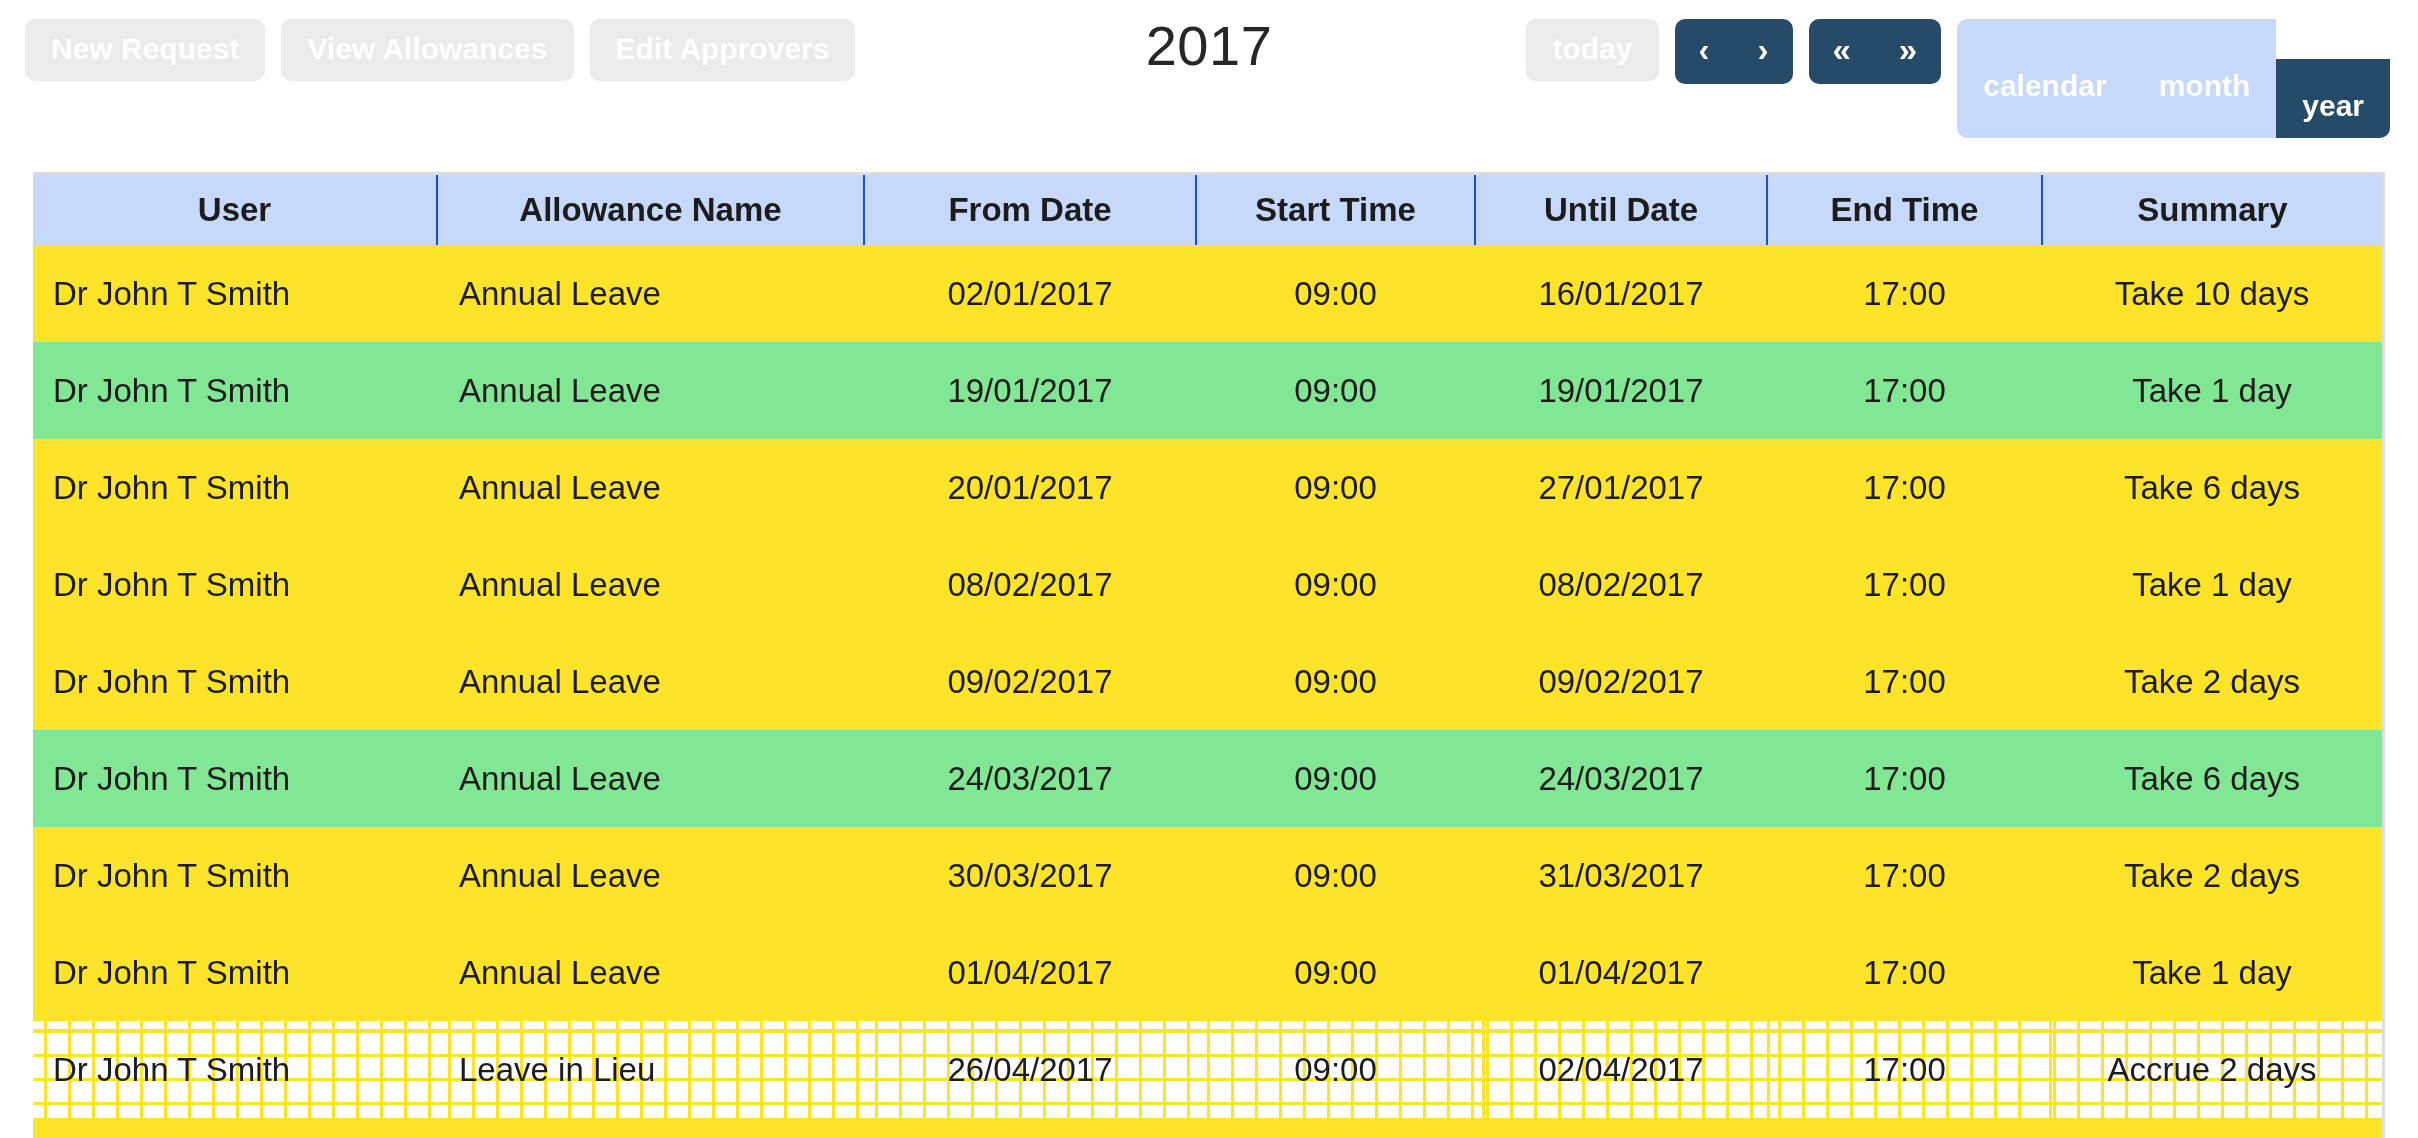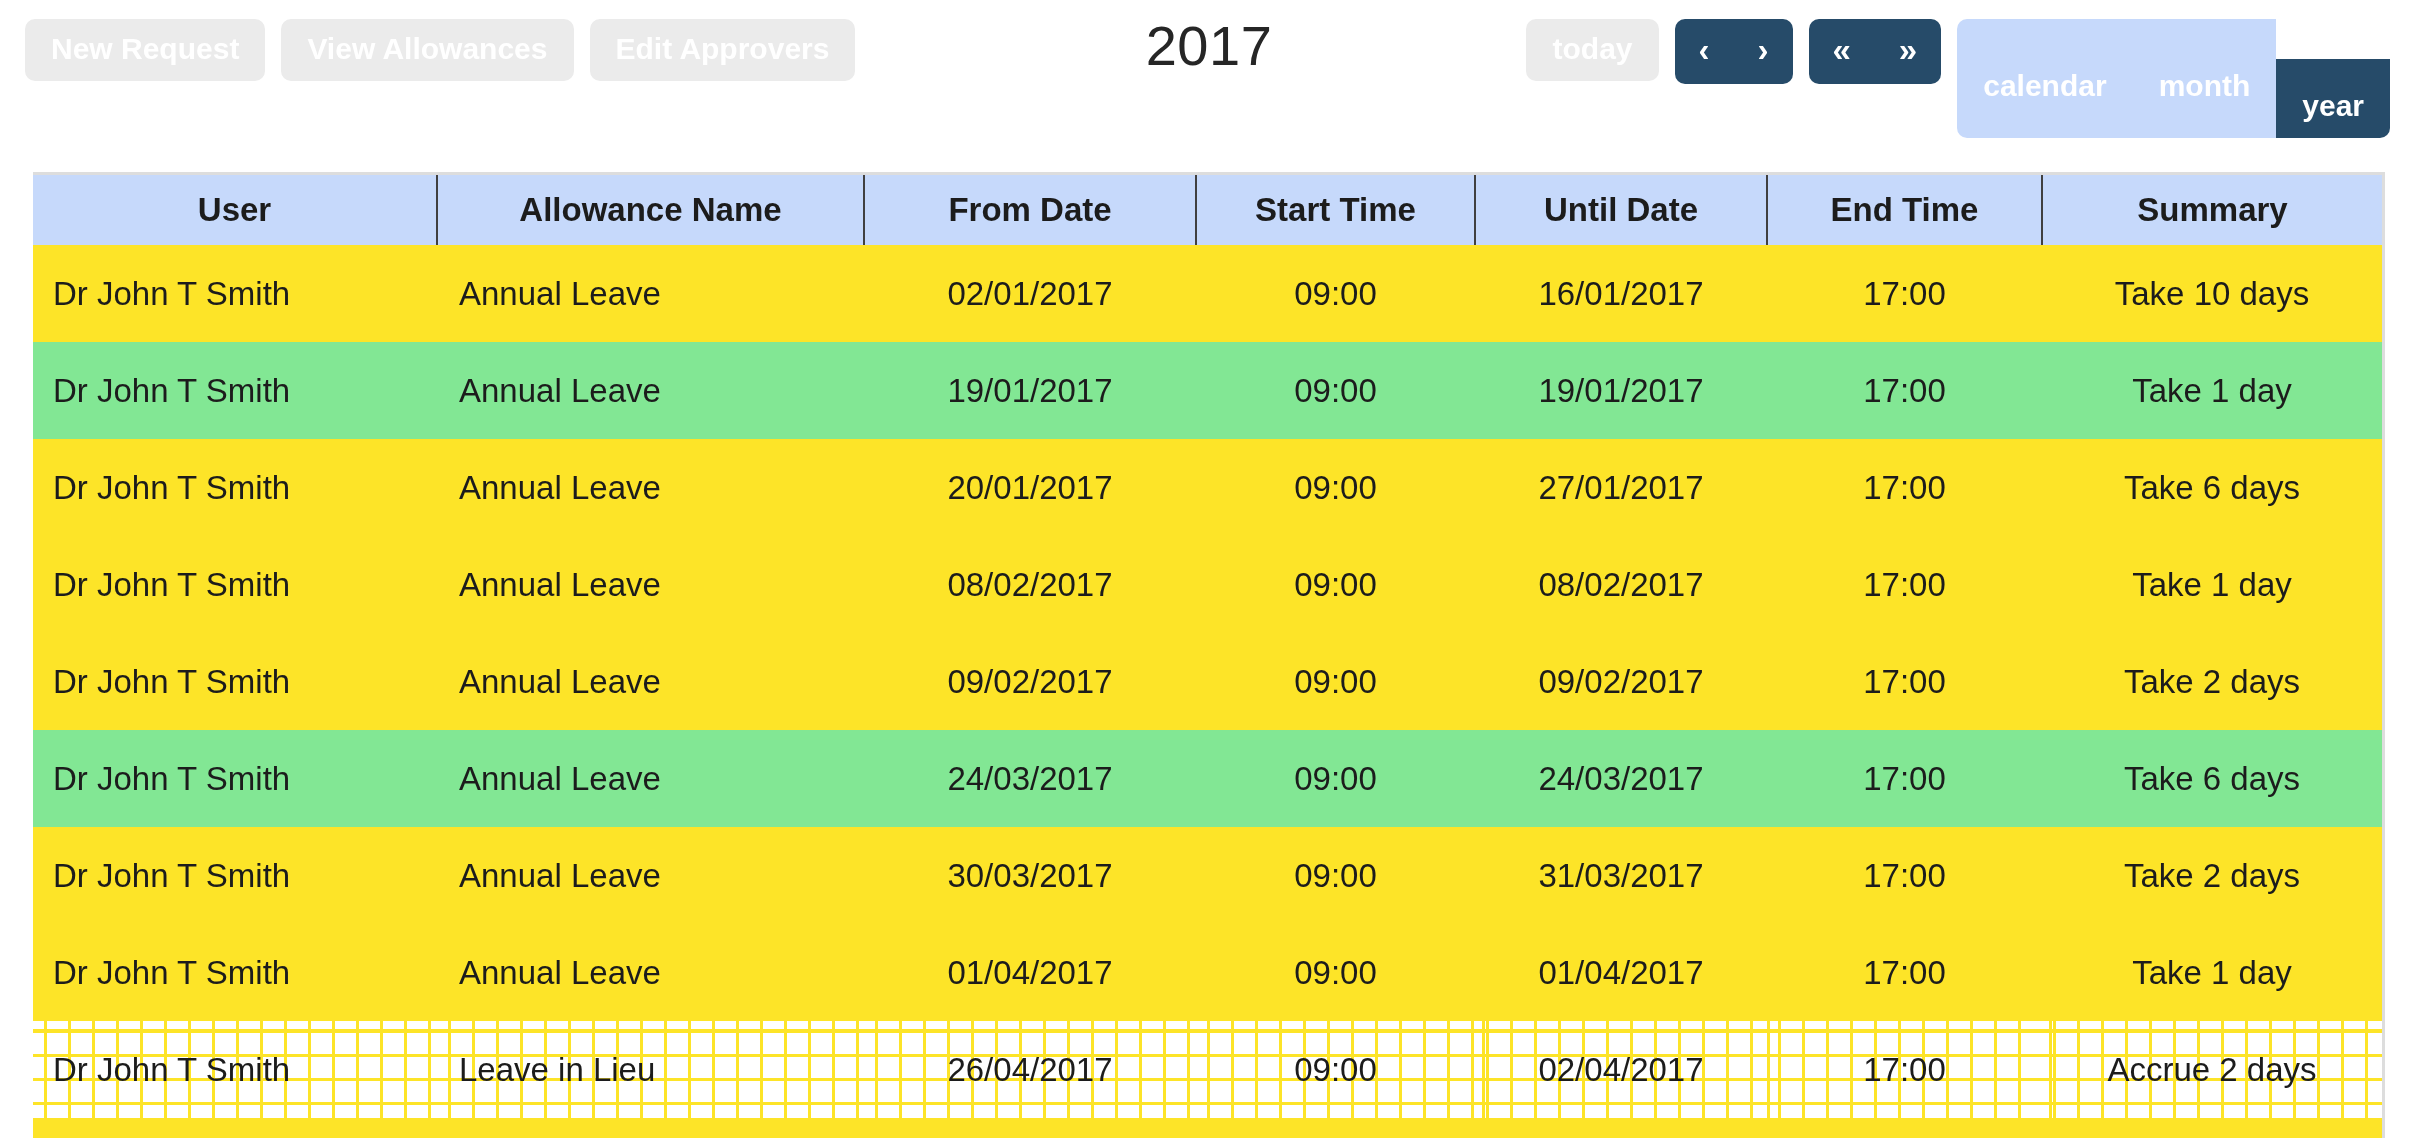--- a/index.html
+++ b/index.html
@@ -135,21 +135,21 @@
     table-layout: fixed;
   }
 
   table.leave-table th {
     background: #c6d9fb;
     color: #1c1c1c;
     font-size: 33px;
     font-weight: bold;
     height: 70px;
     text-align: center;
-    border-right: 2px solid #404040;
+    border-right: 2px solid #1d4ed8;
     padding: 0 6px;
   }
   table.leave-table th:last-child { border-right: none; margin-top: 16px; }
 
   table.leave-table td {
     font-size: 33px;
     color: #1c1c1c;
     height: 97px;
     padding: 0 6px;
     text-align: center;

